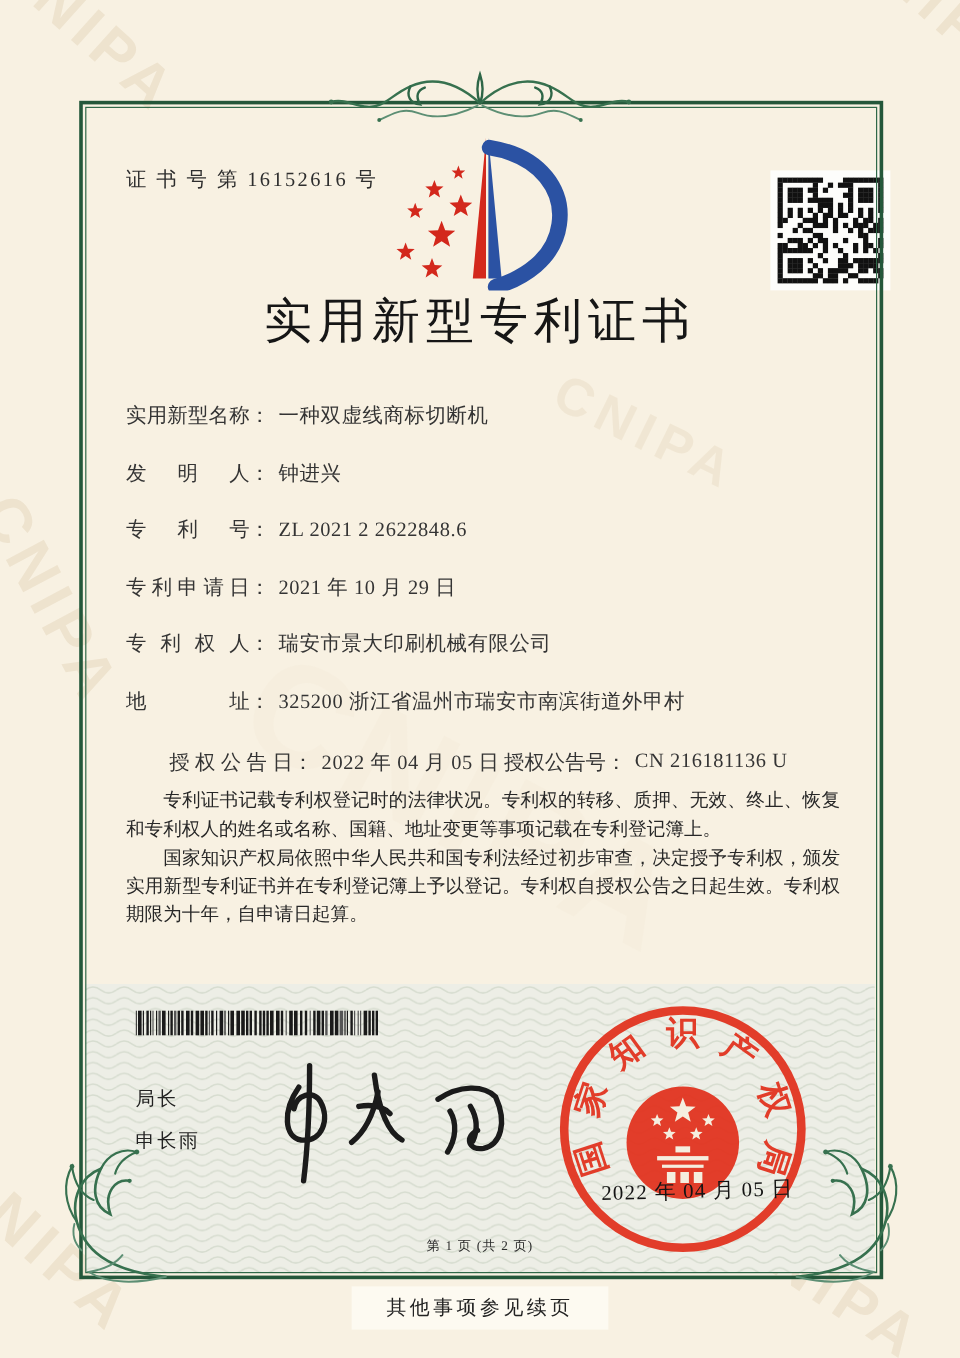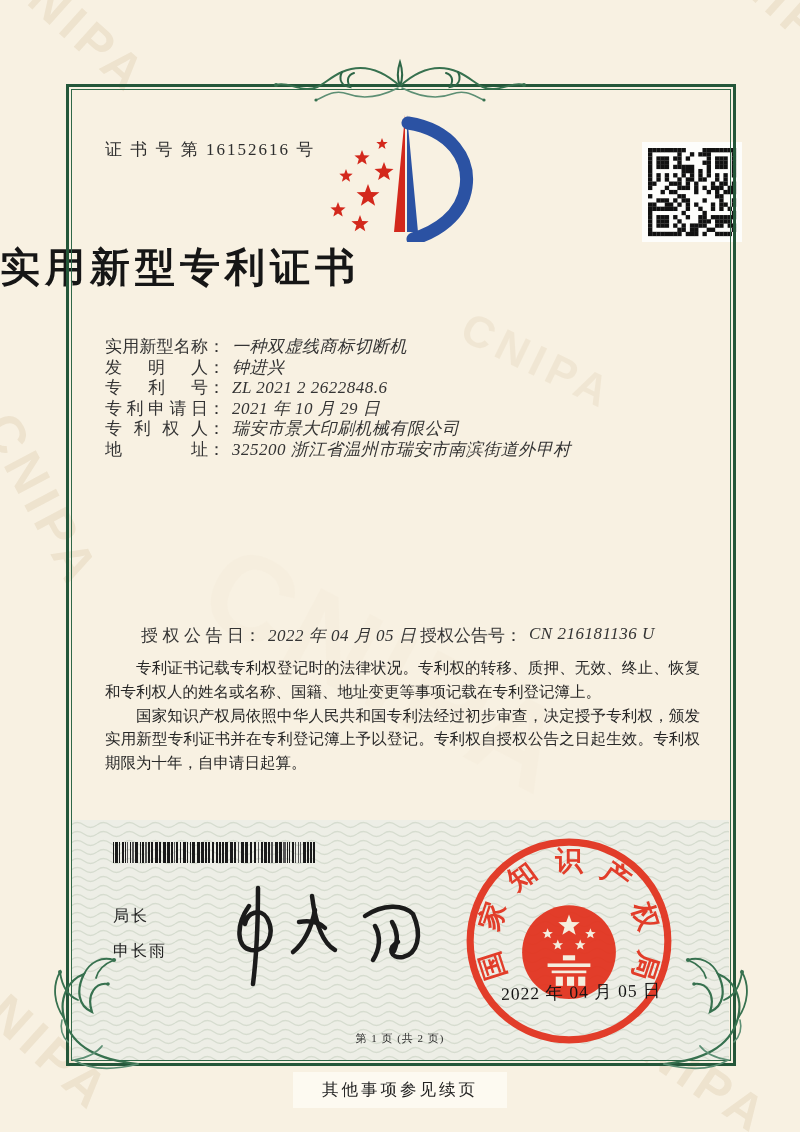--- a/index.html
+++ b/index.html
@@ -13,26 +13,26 @@
   .frame{position:absolute;left:66px;top:84px;width:664px;height:976px;
          border:3px solid #24573a;z-index:4;pointer-events:none;}
   .frame-inner{position:absolute;inset:2px;border:1px solid #2f6848;}
   
   .band{position:absolute;left:71px;top:820px;width:658px;height:240px;z-index:1;
         background:#edeee6;}
   .band svg{display:block;}
   
   .certno{position:absolute;left:105px;top:138px;font-size:17px;letter-spacing:2px;color:#2e2e2e;z-index:2;text-align:center;}
   .qr-pad{position:absolute;left:642px;top:142px;width:100px;height:100px;background:#fdfdfb;z-index:2;}
-  .title{position:absolute;left:0;top:240px;width:100%;font-size:40px;
-         font-weight:bold;letter-spacing:5px;color:#161616;z-index:2;}
-  .fields{position:absolute;left:105px;top:337px;z-index:2;display:flex;flex-direction:column;}
+  .title{position:absolute;left:0;top:240px;width:100%;text-align:center;font-size:40px;
+         font-weight:normal;letter-spacing:5px;color:#161616;z-index:2;}
+  .fields{position:absolute;left:105px;top:337px;z-index:2;display:flex;flex-direction:column;gap:27px;}
   .frow{display:flex;font-size:17px;color:#343434;line-height:20.5px;white-space:nowrap;}
   .flabel{display:inline-block;width:103px;text-align:justify;text-align-last:justify;}
-  .fval{margin-left:7px;letter-spacing:.5px;font-style:italic;}
+  .fval{margin-left:7px;letter-spacing:.5px;}
   .grantrow{position:absolute;top:624px;left:0;width:800px;font-size:17px;color:#343434;z-index:2;white-space:nowrap;}
   .grant-left{position:absolute;left:105px;display:flex;margin-left:36px;}
   .grant-right{position:absolute;left:420px;display:flex;justify-content:center;}
   .paras{position:absolute;left:105px;top:656px;width:595px;z-index:2;
          font-size:15.5px;line-height:23.8px;text-align:justify;color:#272727;}
   .paras p{margin:0;text-indent:2em;}
   .commissioner{position:absolute;left:113px;top:906px;z-index:3;font-size:16px;color:#222;}
   .commissioner div{margin-bottom:14px;letter-spacing:2px;}
   .sig{position:absolute;left:215px;top:870px;z-index:3;}
   .sealwrap{position:absolute;left:462px;top:834px;z-index:3;opacity:.95;}

